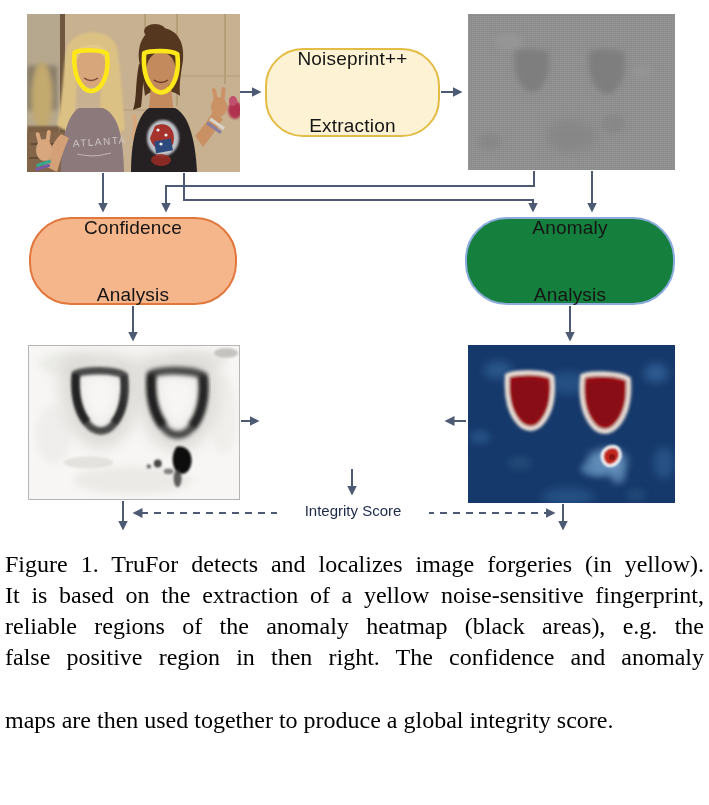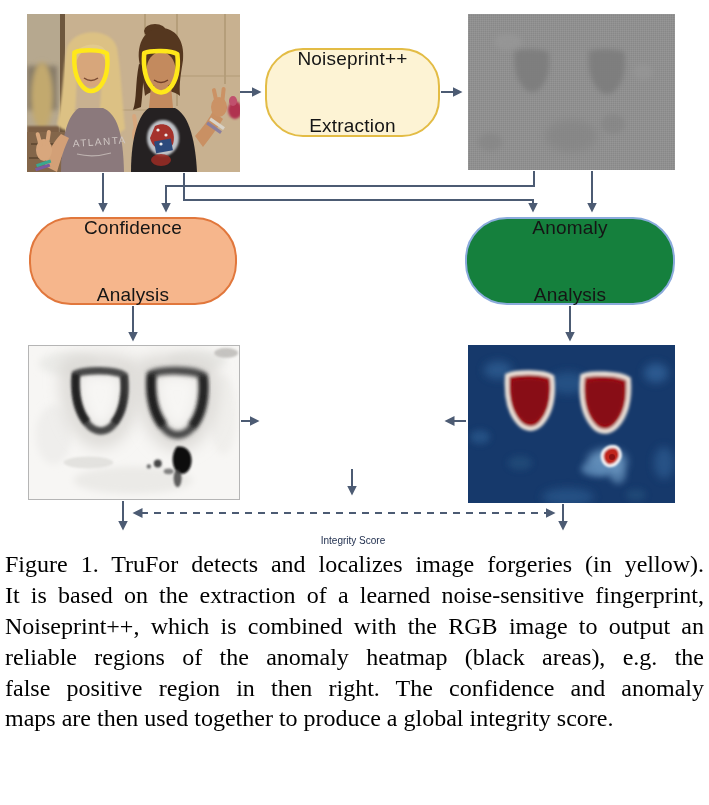--- a/index.html
+++ b/index.html
@@ -17,27 +17,27 @@
         justify-content:center;border-radius:42px;font-size:19px;line-height:26px;color:#151515;
         text-align:center;letter-spacing:0.2px;gap:41px;}
   .node-np  {left:265px;top:48px; width:175px;height:89px;background:#fdf3d4;border:2.5px solid #e3bc45;border-radius:38px;}
   .node-conf{left:29px; top:217px;width:208px;height:88px;background:#f6b68c;border:2.5px solid #e1773c;align-items:center;}
   .node-anom{left:465px;top:217px;width:210px;height:88px;background:#15803d;border:2.5px solid #8babdc;}
   .node-forg{left:263px;top:375px;width:177px;height:93px;background:#e4f0dd;border:2.5px solid #6da64f;border-radius:40px;}
   .node span{display:block;}
 
   .overlay{position:absolute;left:0;top:0;width:709px;height:545px;pointer-events:none;}
 
-  .integrity{position:absolute;left:277px;top:530px;width:152px;height:22px;line-height:22px;
-             background:#ffffff;text-align:center;font-size:10px;color:#1b2a4a;}
+  .integrity{position:absolute;left:277px;top:500px;width:152px;height:22px;line-height:22px;
+             background:#ffffff;text-align:center;font-size:15px;color:#1b2a4a;}
 
   .caption{position:absolute;left:5px;top:549px;width:699px;color:#000;
            font-family:"Liberation Serif",serif;font-size:24px;}
   .cap-line{line-height:30.9px;height:30.9px;overflow:hidden;text-align:justify;text-align-last:justify;}
-  .cap-last{text-align-last:left;}
+  .cap-last{text-align-last:left;margin-top:32px;}
 </style>
 </head>
 <body>
 
 <div class="stage">
 
   <div class="panel panel-photo">
     <svg viewBox="0 0 213 158" preserveAspectRatio="none">
       <defs>
         <filter id="ph-b1" x="-40%" y="-40%" width="180%" height="180%">
@@ -255,20 +255,19 @@
       <path d="M123,501 V522" marker-end="url(#ah)"></path>
       <path d="M563,504 V522" marker-end="url(#ah)"></path>
       <path d="M141,513 H547" stroke-dasharray="7 6" marker-start="url(#ah)" marker-end="url(#ah)"></path>
     </g>
   </svg>
 
   <div class="integrity">Integrity Score</div>
 
   <div class="caption">
     <div class="cap-line">Figure 1. TruFor detects and localizes image forgeries (in yellow).</div>
-    <div class="cap-line">It is based on the extraction of a learned noise-sensitive fingerprint,</div>
-    <div class="cap-line">Noiseprint++, which is combined with the RGB image to output an</div>
+    <div class="cap-line">It is based on the extraction of a yellow noise-sensitive fingerprint,</div>
     <div class="cap-line">reliable regions of the anomaly heatmap (black areas), e.g. the</div>
     <div class="cap-line">false positive region in then right. The confidence and anomaly</div>
     <div class="cap-line cap-last">maps are then used together to produce a global integrity score.</div>
   </div>
 
 </div>
 
 </body></html>

